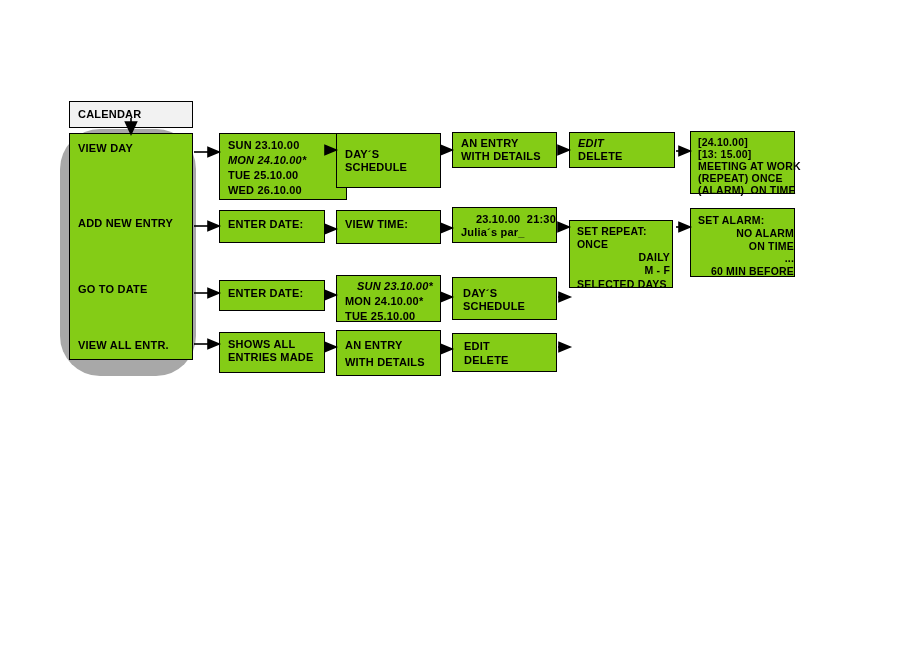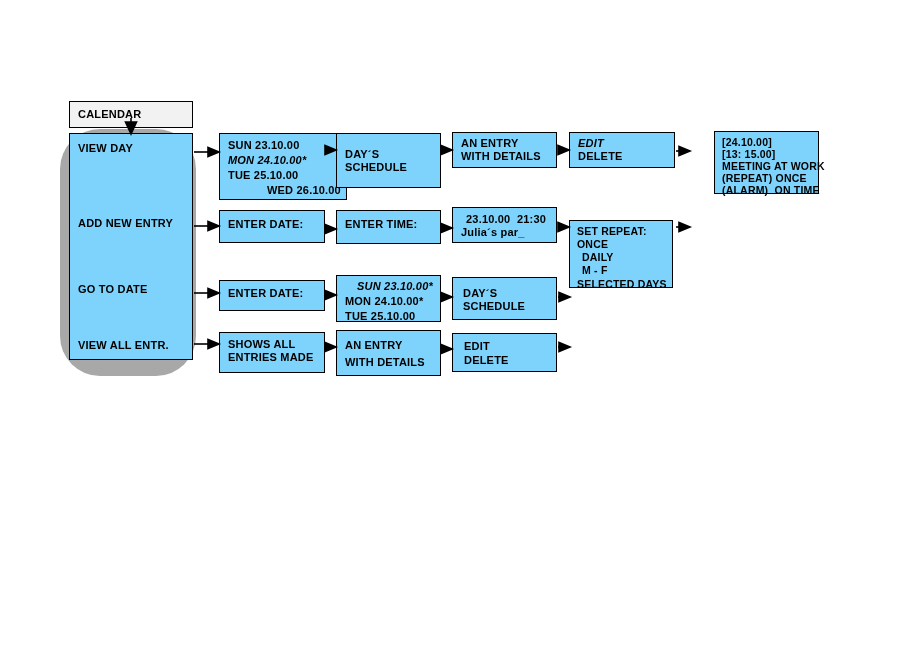--- a/index.html
+++ b/index.html
@@ -1,28 +1,28 @@
 <!DOCTYPE html>
 <html><head>
 <meta charset="utf-8">
 <title>Calendar Menu Flowchart</title>
 <style>
   html,body{margin:0;padding:0;background:#fff;}
   #stage{position:relative;width:908px;height:652px;background:#ffffff;overflow:hidden;
          font-family:"Liberation Sans","DejaVu Sans",sans-serif;font-weight:bold;color:#000;}
   .shadow{position:absolute;left:60px;top:129px;width:136px;height:247px;
           background:#a8a8a8;border-radius:40px;}
-  .box{position:absolute;border:1.5px solid #000;background:#7dd3fc;box-sizing:border-box;
+  .box{position:absolute;border:1.5px solid #000;background:#84cc16;box-sizing:border-box;
        font-size:11px;letter-spacing:0.2px;}
   .box .ln{white-space:pre;line-height:13px;}
   .root{background:#f2f2f2;}
   .menu-item{position:absolute;left:8px;white-space:pre;font-size:11px;}
   .it{font-style:italic;}
   .small{font-size:10.5px;}
-  .ind{margin-left:5px;}
+  .ind{margin-left:5px;text-align:right;}
   svg.arrows{position:absolute;left:0;top:0;width:908px;height:652px;pointer-events:none;}
 </style>
 </head>
 <body>
 
 <div id="stage">
 
   <div class="shadow"></div>
 
   <div class="box root" style="left:69px;top:101px;width:124px;height:27px;">
@@ -33,67 +33,74 @@
     <div class="menu-item" style="top:8px;">VIEW DAY</div>
     <div class="menu-item" style="top:83px;">ADD NEW ENTRY</div>
     <div class="menu-item" style="top:149px;">GO TO DATE</div>
     <div class="menu-item" style="top:205px;">VIEW ALL ENTR.</div>
   </div>
 
   <div class="box" style="left:219px;top:133px;width:128px;height:67px;padding:4px 0 0 8px;">
     <div class="ln" style="line-height:15px;">SUN 23.10.00</div>
     <div class="ln it" style="line-height:15px;">MON 24.10.00*</div>
     <div class="ln" style="line-height:15px;">TUE 25.10.00</div>
-    <div class="ln" style="line-height:15px;margin-left:39px;">WED 26.10.00</div>
+    <div class="ln" style="line-height:15px;">WED 26.10.00</div>
   </div>
 
   <div class="box" style="left:336px;top:133px;width:105px;height:55px;padding:14px 0 0 8px;">
     <div class="ln">DAY´S</div>
     <div class="ln">SCHEDULE</div>
   </div>
 
   <div class="box" style="left:452px;top:132px;width:105px;height:36px;padding:4px 0 0 8px;">
     <div class="ln">AN ENTRY</div>
     <div class="ln">WITH DETAILS</div>
   </div>
 
   <div class="box" style="left:569px;top:132px;width:106px;height:36px;padding:4px 0 0 8px;">
     <div class="ln it">EDIT</div>
     <div class="ln">DELETE</div>
   </div>
 
-  <div class="box small" style="left:690px;top:131px;width:105px;height:63px;padding:4px 0 0 7px;margin-left:24px;">
+  <div class="box small" style="left:690px;top:131px;width:105px;height:63px;padding:4px 0 0 7px;">
     <div class="ln" style="line-height:12px;">[24.10.00]</div>
     <div class="ln" style="line-height:12px;">[13: 15.00]</div>
     <div class="ln" style="line-height:12px;">MEETING AT WORK</div>
     <div class="ln" style="line-height:12px;">(REPEAT) ONCE</div>
     <div class="ln" style="line-height:12px;">(ALARM)  ON TIME</div>
   </div>
 
   <div class="box" style="left:219px;top:210px;width:106px;height:33px;padding:7px 0 0 8px;">
     <div class="ln">ENTER DATE:</div>
   </div>
 
   <div class="box" style="left:336px;top:210px;width:105px;height:34px;padding:7px 0 0 8px;">
-    <div class="ln">ENTER TIME:</div>
+    <div class="ln">VIEW TIME:</div>
   </div>
 
   <div class="box" style="left:452px;top:207px;width:105px;height:36px;padding:5px 0 0 8px;">
     <div class="ln ind">23.10.00  21:30</div>
     <div class="ln">Julia´s par_</div>
   </div>
 
   <div class="box small" style="left:569px;top:220px;width:104px;height:68px;padding:4px 2px 0 7px;">
     <div class="ln" style="line-height:13px;">SET REPEAT:</div>
     <div class="ln" style="line-height:13px;">ONCE</div>
     <div class="ln ind" style="line-height:13px;">DAILY</div>
     <div class="ln ind" style="line-height:13px;">M - F</div>
     <div class="ln" style="line-height:14px;">SELECTED DAYS</div>
   </div>
 
+  <div class="box small" style="left:690px;top:208px;width:105px;height:69px;padding:4px 0 0 7px;">
+    <div class="ln" style="line-height:14px;">SET ALARM:</div>
+    <div class="ln ind" style="line-height:13px;">NO ALARM</div>
+    <div class="ln ind" style="line-height:13px;">ON TIME</div>
+    <div class="ln ind" style="line-height:11px;">...</div>
+    <div class="ln ind" style="line-height:14px;">60 MIN BEFORE</div>
+  </div>
 
   <div class="box" style="left:219px;top:280px;width:106px;height:31px;padding:6px 0 0 8px;">
     <div class="ln">ENTER DATE:</div>
   </div>
 
   <div class="box" style="left:336px;top:275px;width:105px;height:47px;padding:3px 0 0 8px;">
     <div class="ln it" style="line-height:15px;margin-left:12px;">SUN 23.10.00*</div>
     <div class="ln" style="line-height:15px;">MON 24.10.00*</div>
     <div class="ln" style="line-height:15px;">TUE 25.10.00</div>
   </div>

